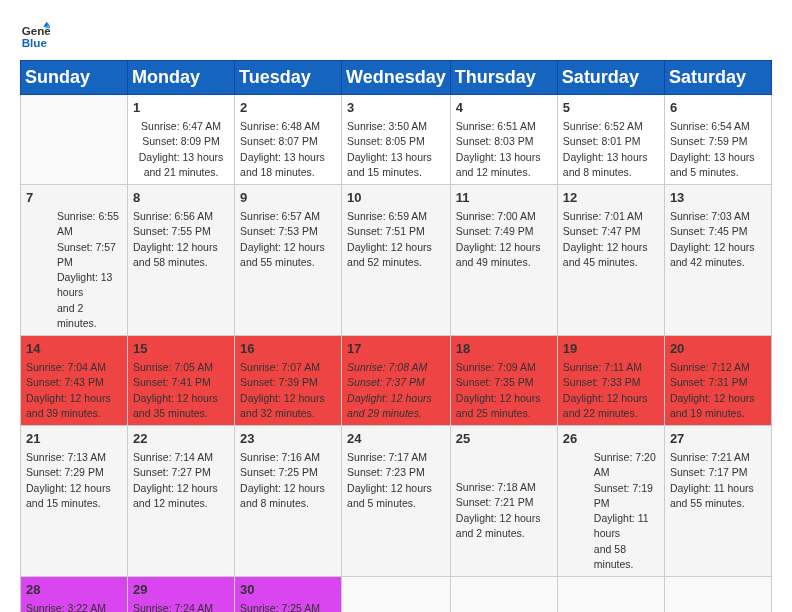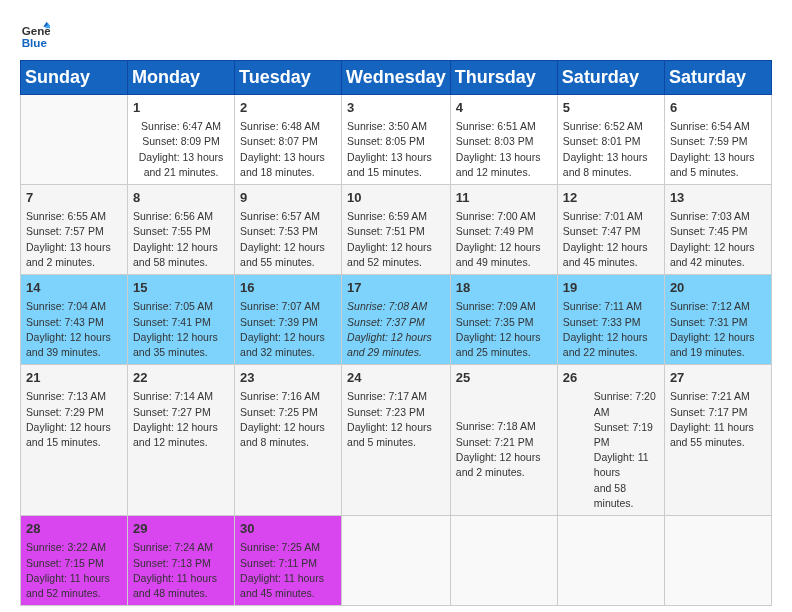--- a/index.html
+++ b/index.html
@@ -153,21 +153,21 @@
           <span class="day-number">6</span>
           <div class="day-info" style="white-space: pre-line;">Sunrise: 6:54 AM
 Sunset: 7:59 PM
 Daylight: 13 hours
 and 5 minutes.</div>
         </td>
       </tr>
       <tr style="background: rgb(245, 245, 245);">
         <td>
           <span class="day-number">7</span>
-          <div class="day-info" style="white-space: pre-line;">Sunrise: 6:55 AM
+          <div class="day-info" style="white-space: pre-line; margin-left: 31px;">Sunrise: 6:55 AM
 Sunset: 7:57 PM
 Daylight: 13 hours
 and 2 minutes.</div>
         </td>
         <td>
           <span class="day-number">8</span>
           <div class="day-info" style="white-space: pre-line;">Sunrise: 6:56 AM
 Sunset: 7:55 PM
 Daylight: 12 hours
 and 58 minutes.</div>
@@ -201,21 +201,21 @@
 and 45 minutes.</div>
         </td>
         <td>
           <span class="day-number">13</span>
           <div class="day-info" style="white-space: pre-line;">Sunrise: 7:03 AM
 Sunset: 7:45 PM
 Daylight: 12 hours
 and 42 minutes.</div>
         </td>
       </tr>
-      <tr style="background: #7dd3fc;">
+      <tr style="background: #ef4444;">
         <td>
           <span class="day-number">14</span>
           <div class="day-info" style="white-space: pre-line;">Sunrise: 7:04 AM
 Sunset: 7:43 PM
 Daylight: 12 hours
 and 39 minutes.</div>
         </td>
         <td>
           <span class="day-number">15</span>
           <div class="day-info" style="white-space: pre-line;">Sunrise: 7:05 AM

